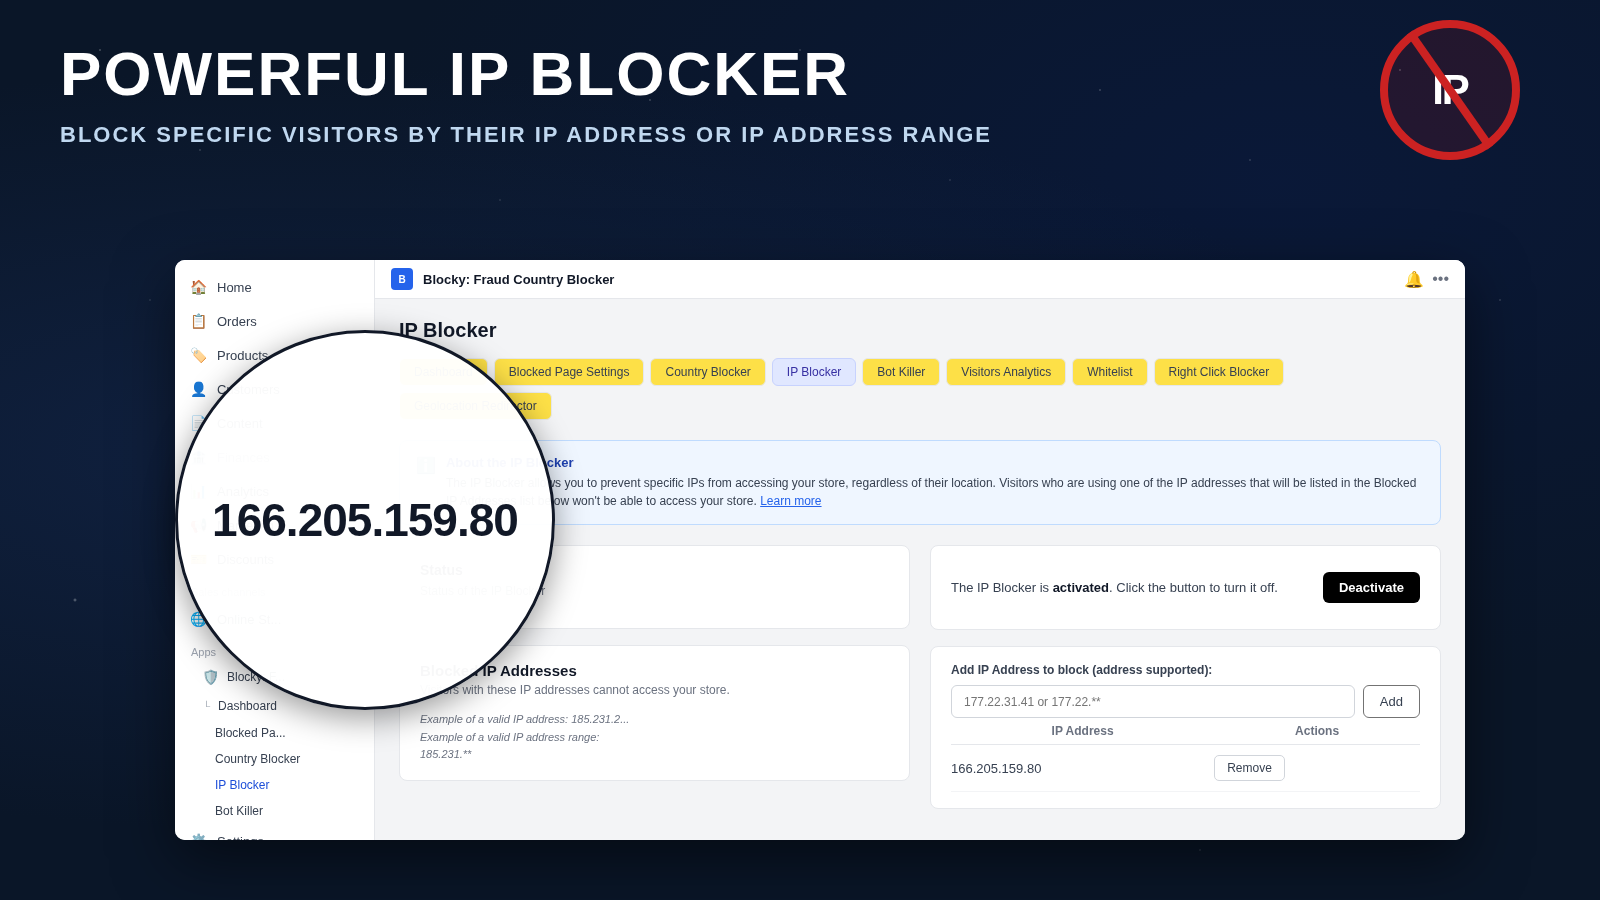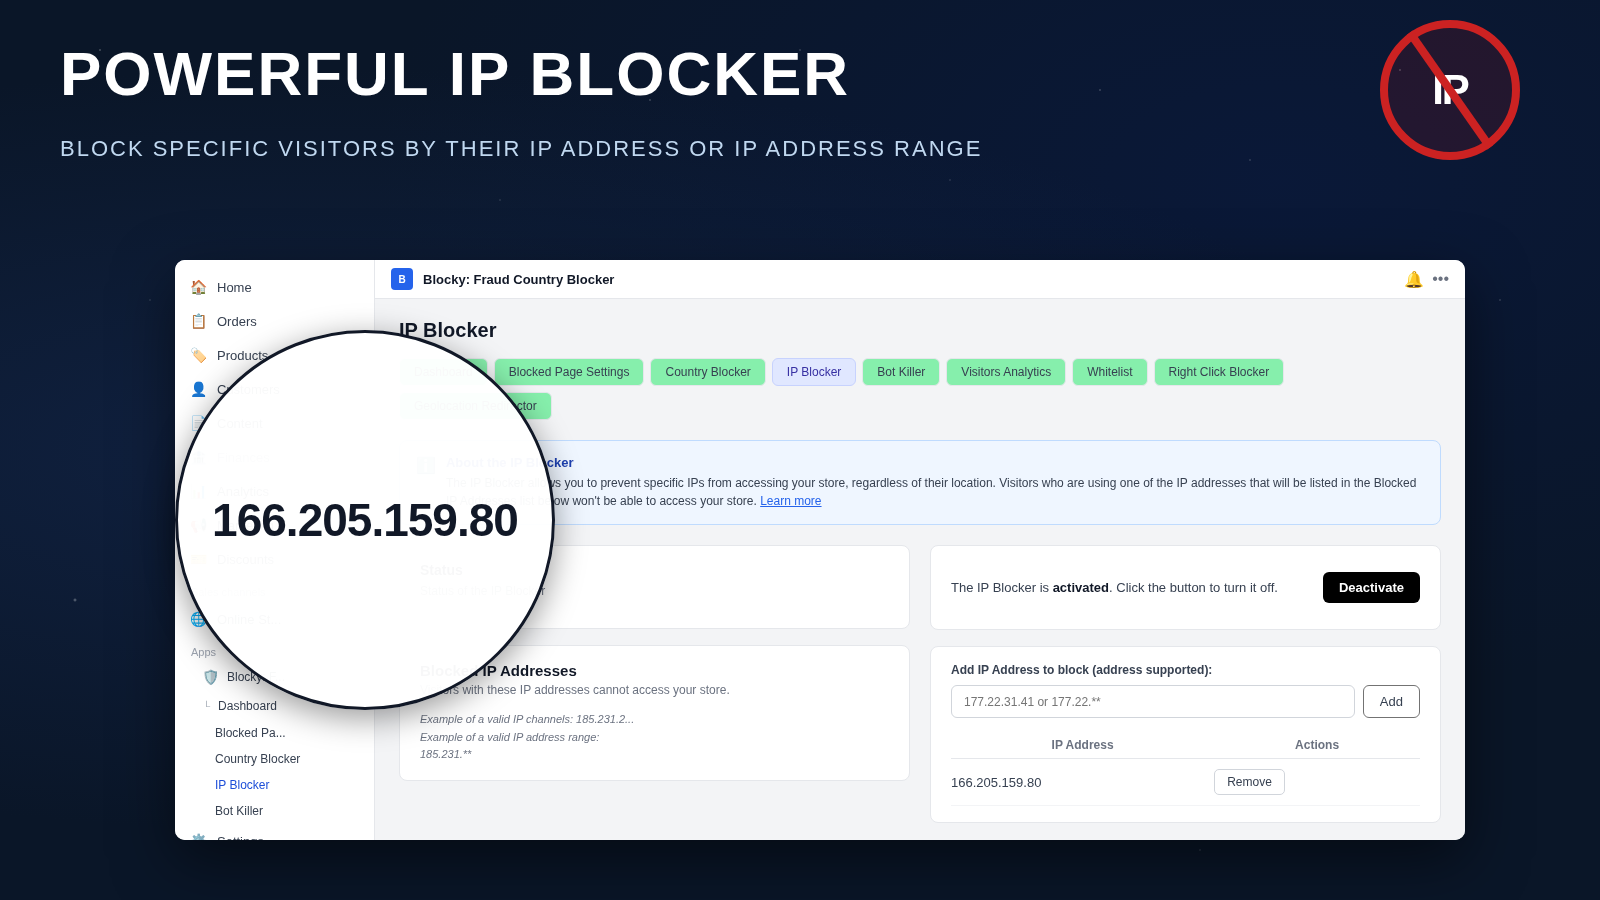--- a/index.html
+++ b/index.html
@@ -67,25 +67,25 @@
       font-size: 62px;
       font-weight: 900;
       color: #ffffff;
       letter-spacing: 2px;
       text-transform: uppercase;
       line-height: 1.1;
     }
 
     .subtitle {
       font-size: 22px;
-      font-weight: 400;
+      font-weight: 700;
       color: #c0d8f0;
       letter-spacing: 2px;
       text-transform: uppercase;
-      margin-top: 28px;
+      margin-top: 14px;
     }
 
     
     .ip-badge {
       position: absolute;
       top: 20px;
       right: 80px;
       width: 140px;
       height: 140px;
     }
@@ -257,21 +257,21 @@
       margin-bottom: 20px;
     }
 
     .tab {
       padding: 6px 14px;
       border-radius: 6px;
       font-size: 12px;
       font-weight: 500;
       cursor: pointer;
       border: 1px solid #e5e7eb;
-      background: #86efac;
+      background: #fde047;
       color: #374151;
     }
     .tab.active {
       background: #e0e7ff;
       color: #3730a3;
       border-color: #c7d2fe;
     }
 
     
     .info-box {
@@ -384,21 +384,20 @@
     .add-ip-label {
       font-size: 12px;
       font-weight: 600;
       color: #374151;
       margin-bottom: 8px;
     }
 
     .add-ip-row {
       display: flex;
       gap: 8px;
-      margin-bottom: 14px;
     }
 
     .ip-input {
       flex: 1;
       padding: 8px 12px;
       border: 1px solid #d1d5db;
       border-radius: 6px;
       font-size: 12px;
       color: #374151;
       outline: none;
@@ -648,21 +647,21 @@
         <div>
           <div class="card" style="margin-bottom: 16px;">
             <div class="card-title">Status</div>
             <div class="card-subtitle">Status of the IP Blocker</div>
           </div>
 
           <div class="card">
             <div class="section-title">Blocked IP Addresses</div>
             <div class="section-sub">Visitors with these IP addresses cannot access your store.</div>
             <div class="example-text">
-              <span>Example of a valid IP channels: 185.231.2...</span><br>
+              <span>Example of a valid IP address: 185.231.2...</span><br>
               <span>Example of a valid IP address range:</span><br>
               <span>185.231.**</span>
             </div>
           </div>
         </div>
 
         <div>
 
           <div class="card" style="margin-bottom: 16px;">
             <div class="status-row">

